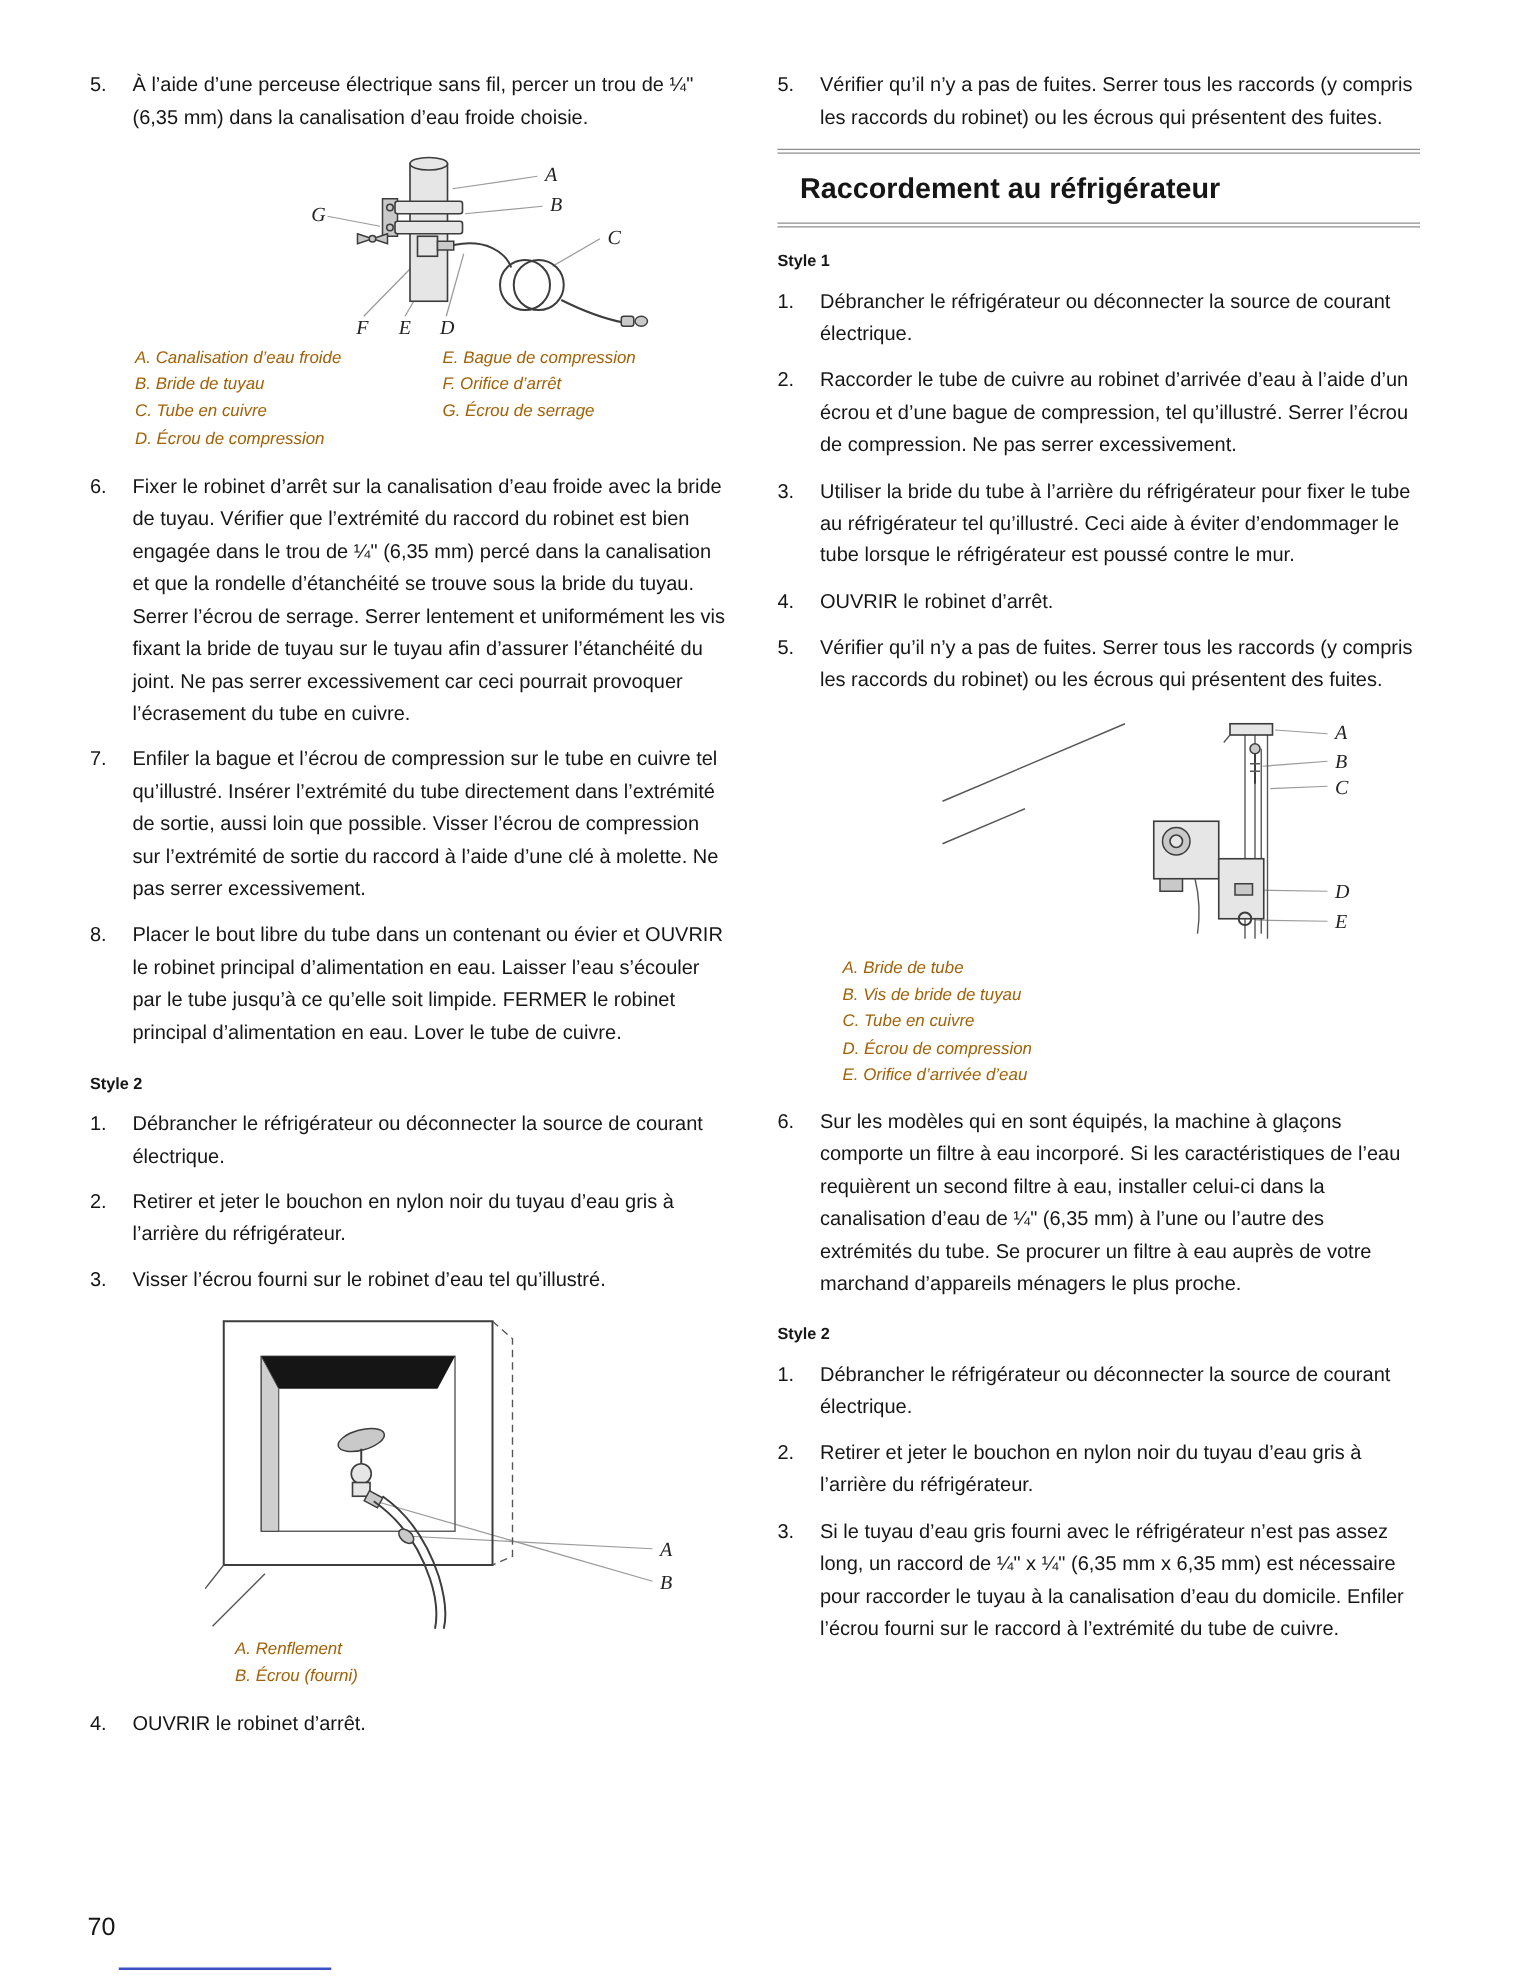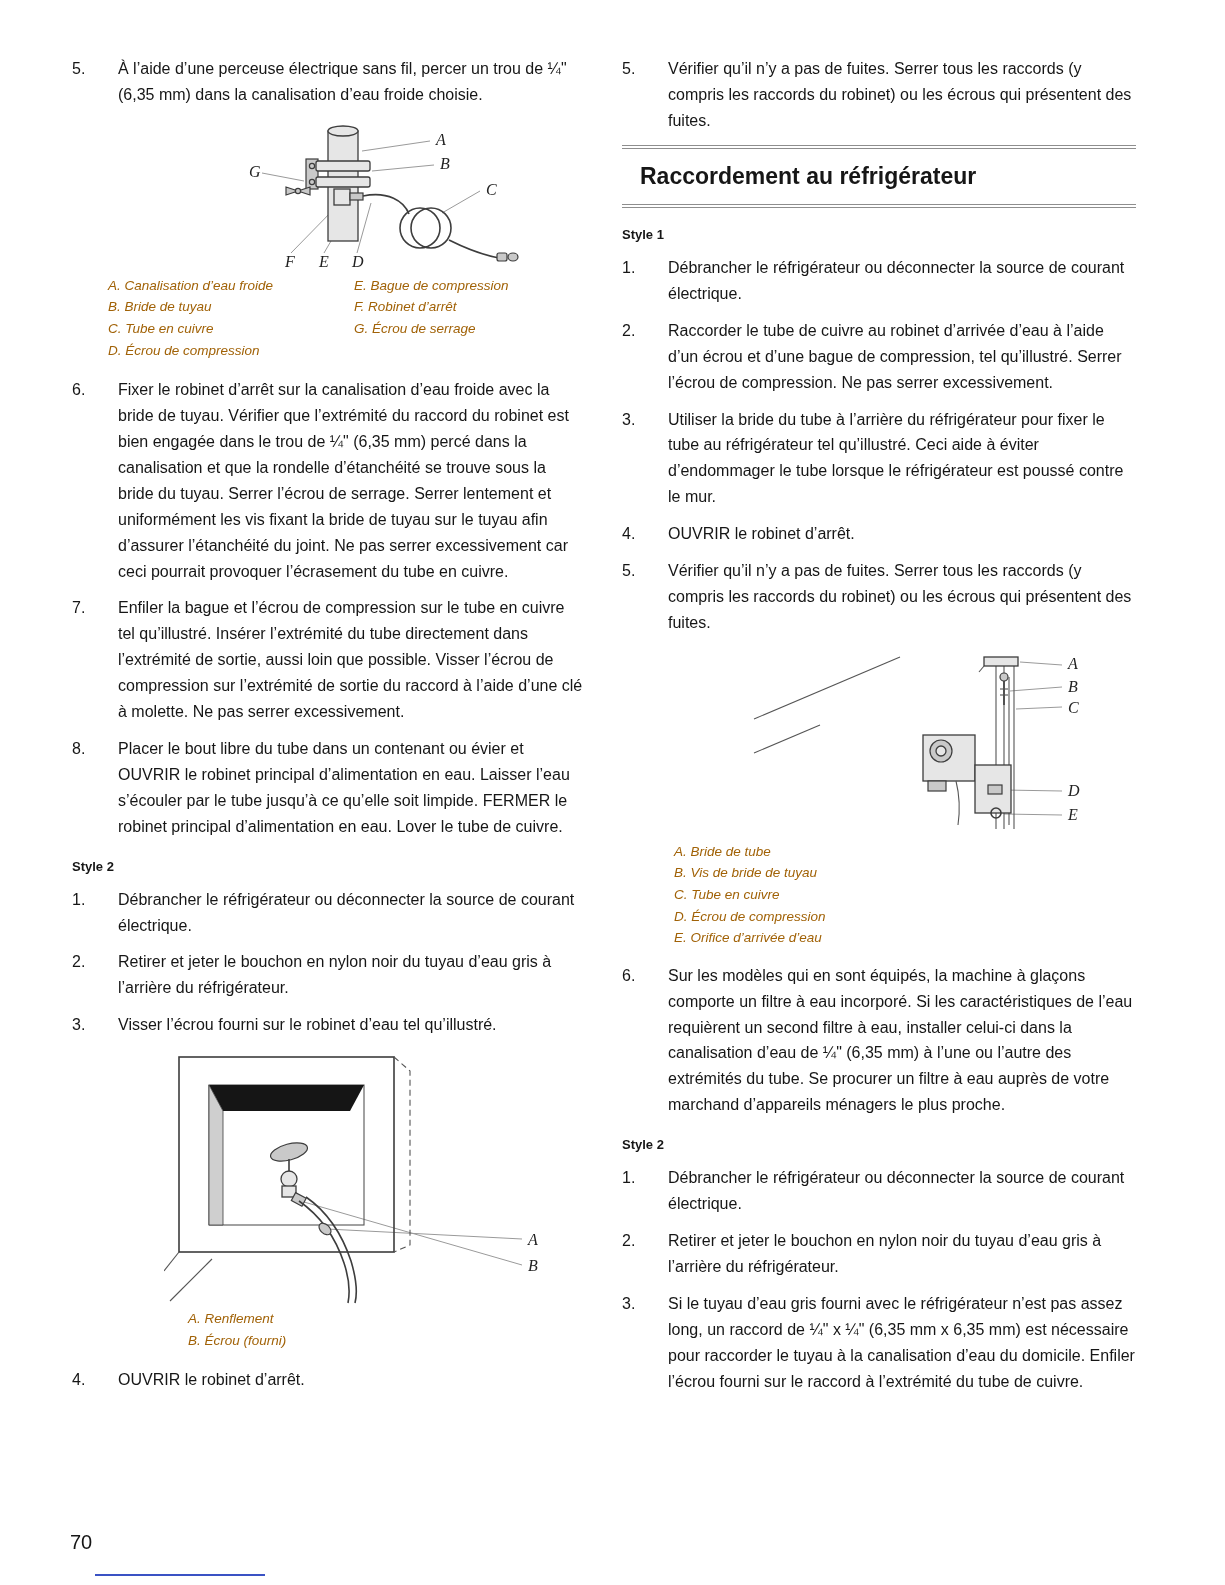--- a/index.html
+++ b/index.html
@@ -10,21 +10,21 @@
     font-size:16px; line-height:1.62; color:#161616;
     position:relative; overflow:hidden;
   }
   .page { padding:56px 0 0 72px; }
   .cols { display:flex; gap:38px; }
   .colL { width:512px; }
   .colR { width:514px; }
 
   .li { display:flex; margin:0 0 11px 0; }
   .li .num { flex:0 0 34px; }
-  .li .txt { flex:1;margin-left:12px; }
+  .li .txt { flex:1; }
 
   .style-h { font-weight:700; font-size:13px; margin:16px 0 10px 0; }
 
   .sec-wrap {
     border-top:4px double #8e8e8e; border-bottom:4px double #8e8e8e;
     margin:8px 0 16px 0; padding:9px 0 9px 18px;
     font-weight:700; font-size:23px;
   }
 
   .note { margin:0 0 12px 34px; }
@@ -118,21 +118,21 @@
 
       <div class="legend">
         <div class="lc1">
           <div>A. Canalisation d’eau froide</div>
           <div>B. Bride de tuyau</div>
           <div>C. Tube en cuivre</div>
           <div>D. Écrou de compression</div>
         </div>
         <div class="lc2">
           <div>E. Bague de compression</div>
-          <div>F. Robinet d’arrêt</div>
+          <div>F. Orifice d’arrêt</div>
           <div>G. Écrou de serrage</div>
         </div>
       </div>
 
       <div class="li">
         <span class="num">6.</span>
         <span class="txt">Fixer le robinet d’arrêt sur la canalisation d’eau froide avec la bride de tuyau. Vérifier que l’extrémité du raccord du robinet est bien engagée dans le trou de ¼" (6,35 mm) percé dans la canalisation et que la rondelle d’étanchéité se trouve sous la bride du tuyau. Serrer l’écrou de serrage. Serrer lentement et uniformément les vis fixant la bride de tuyau sur le tuyau afin d’assurer l’étanchéité du joint. Ne pas serrer excessivement car ceci pourrait provoquer l’écrasement du tube en cuivre.</span>
       </div>
       <div class="li">
         <span class="num">7.</span>

